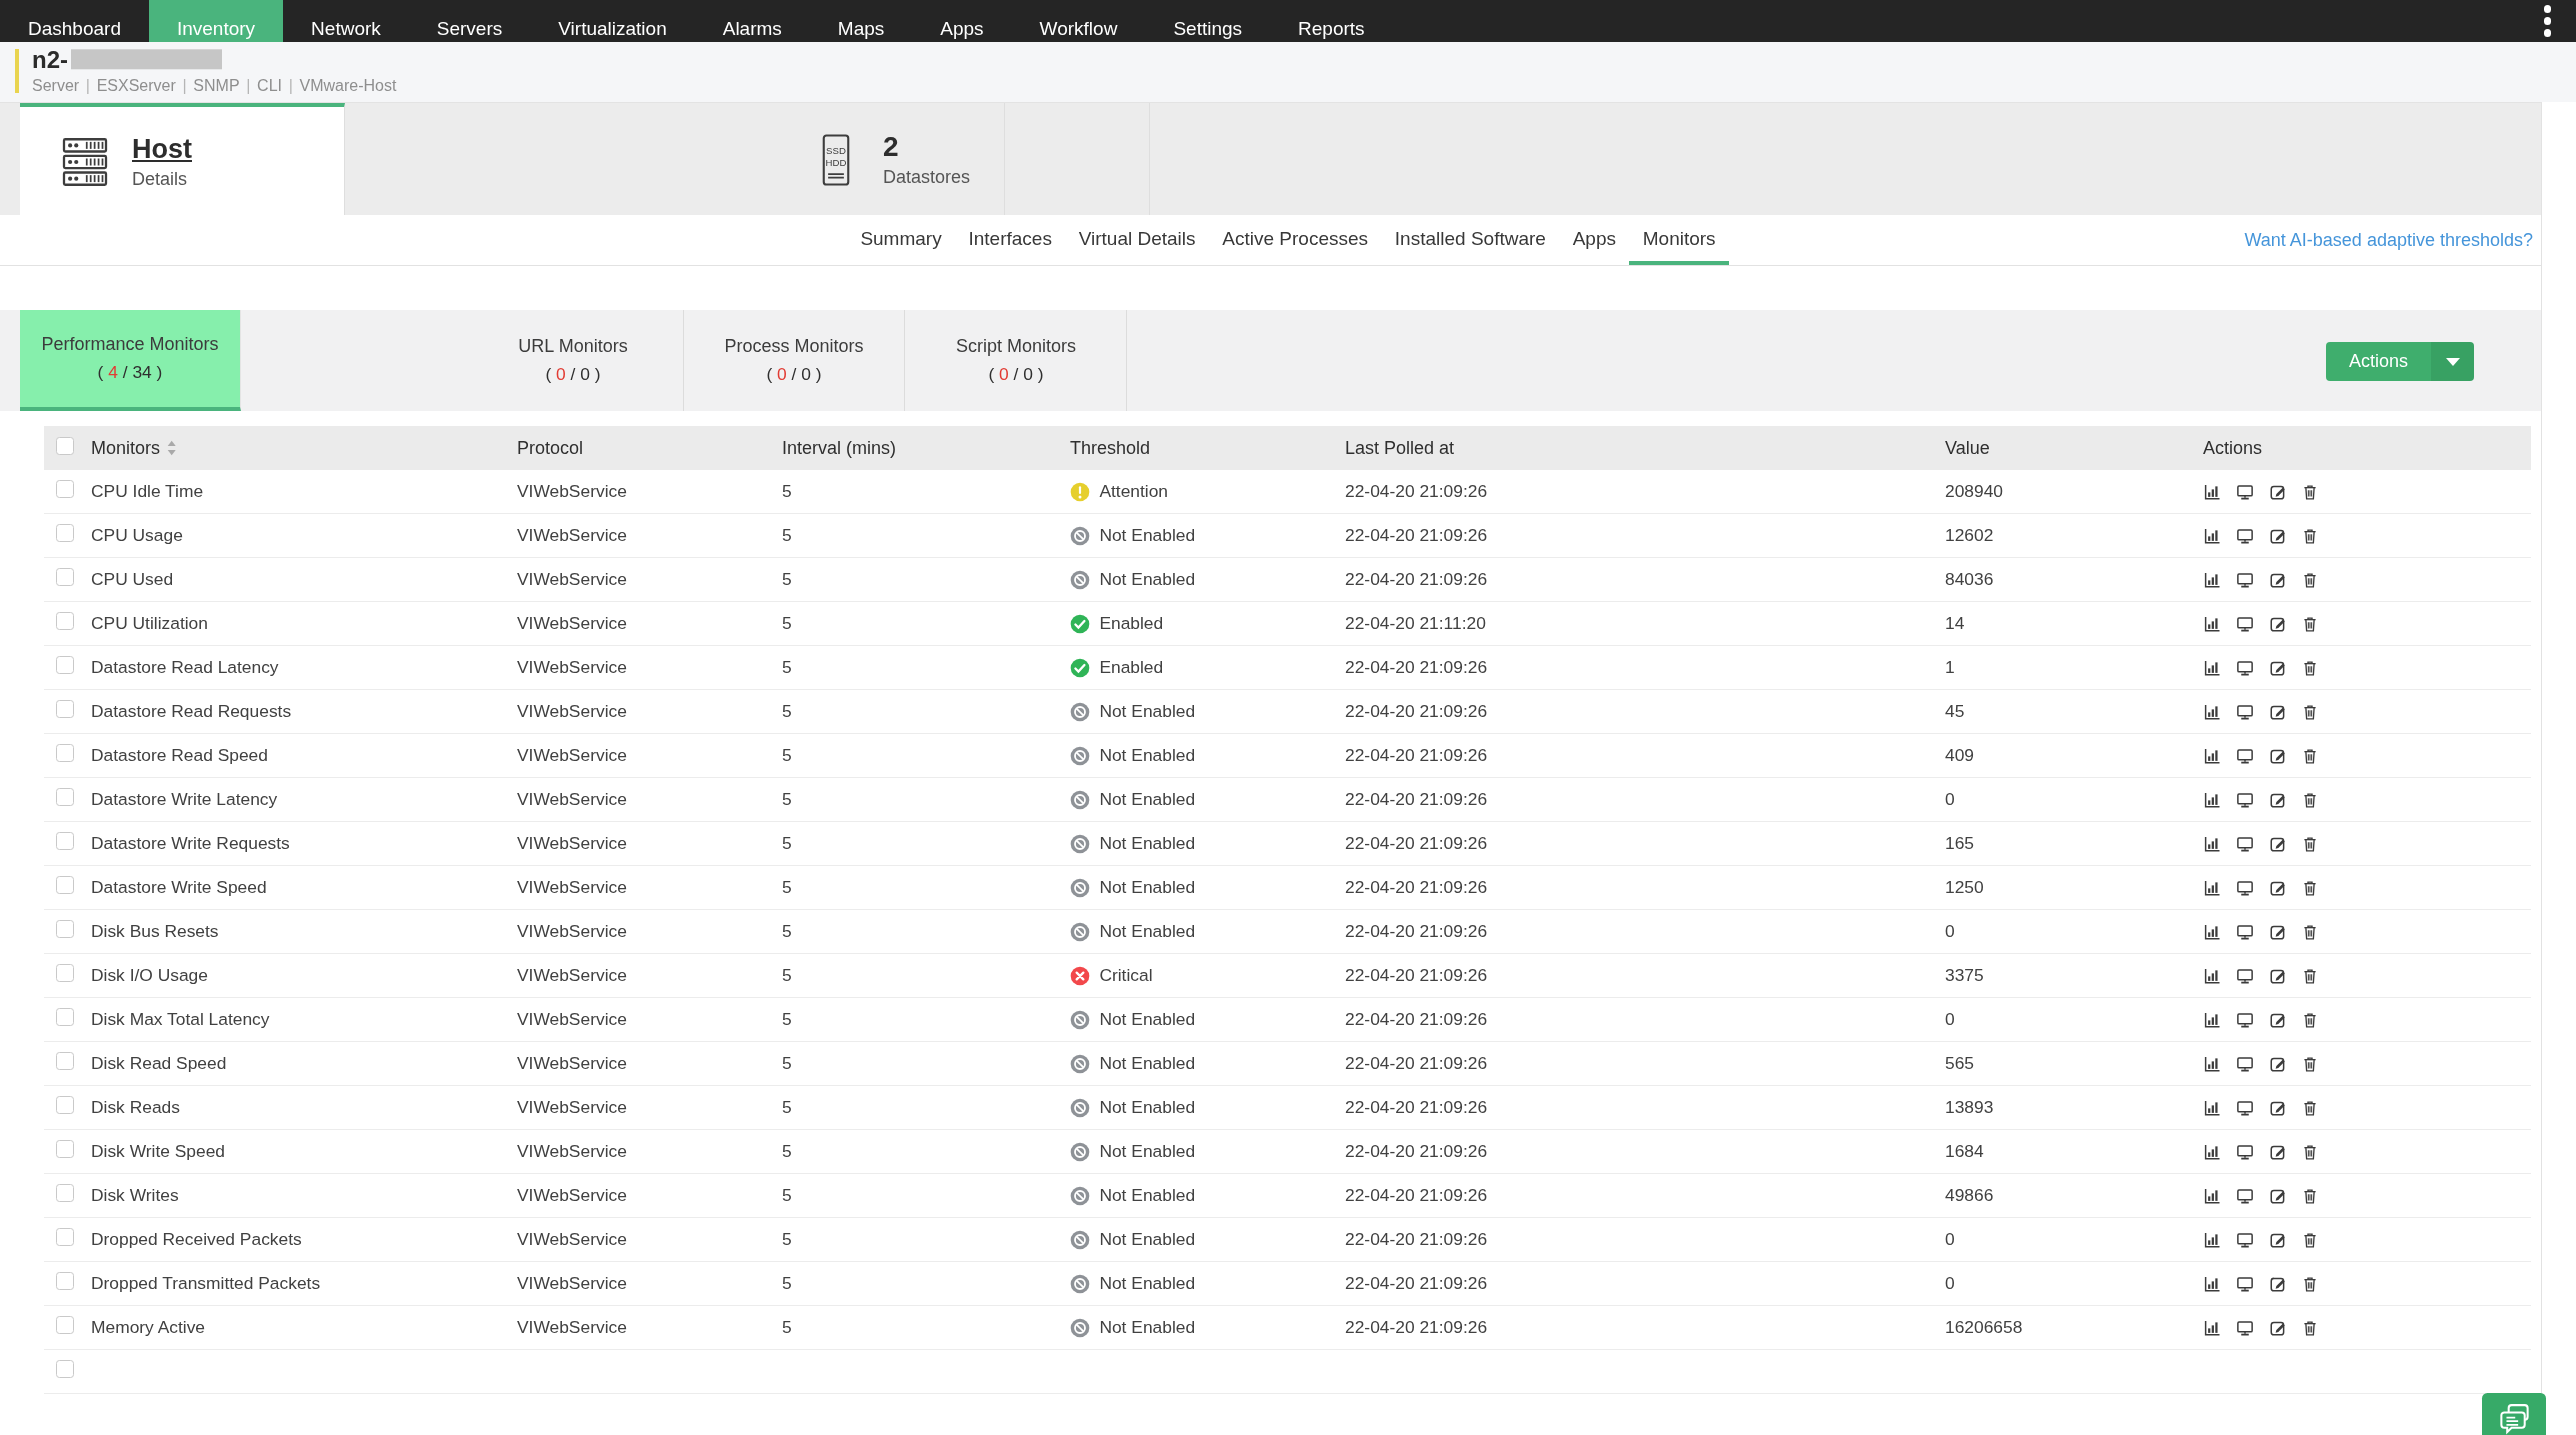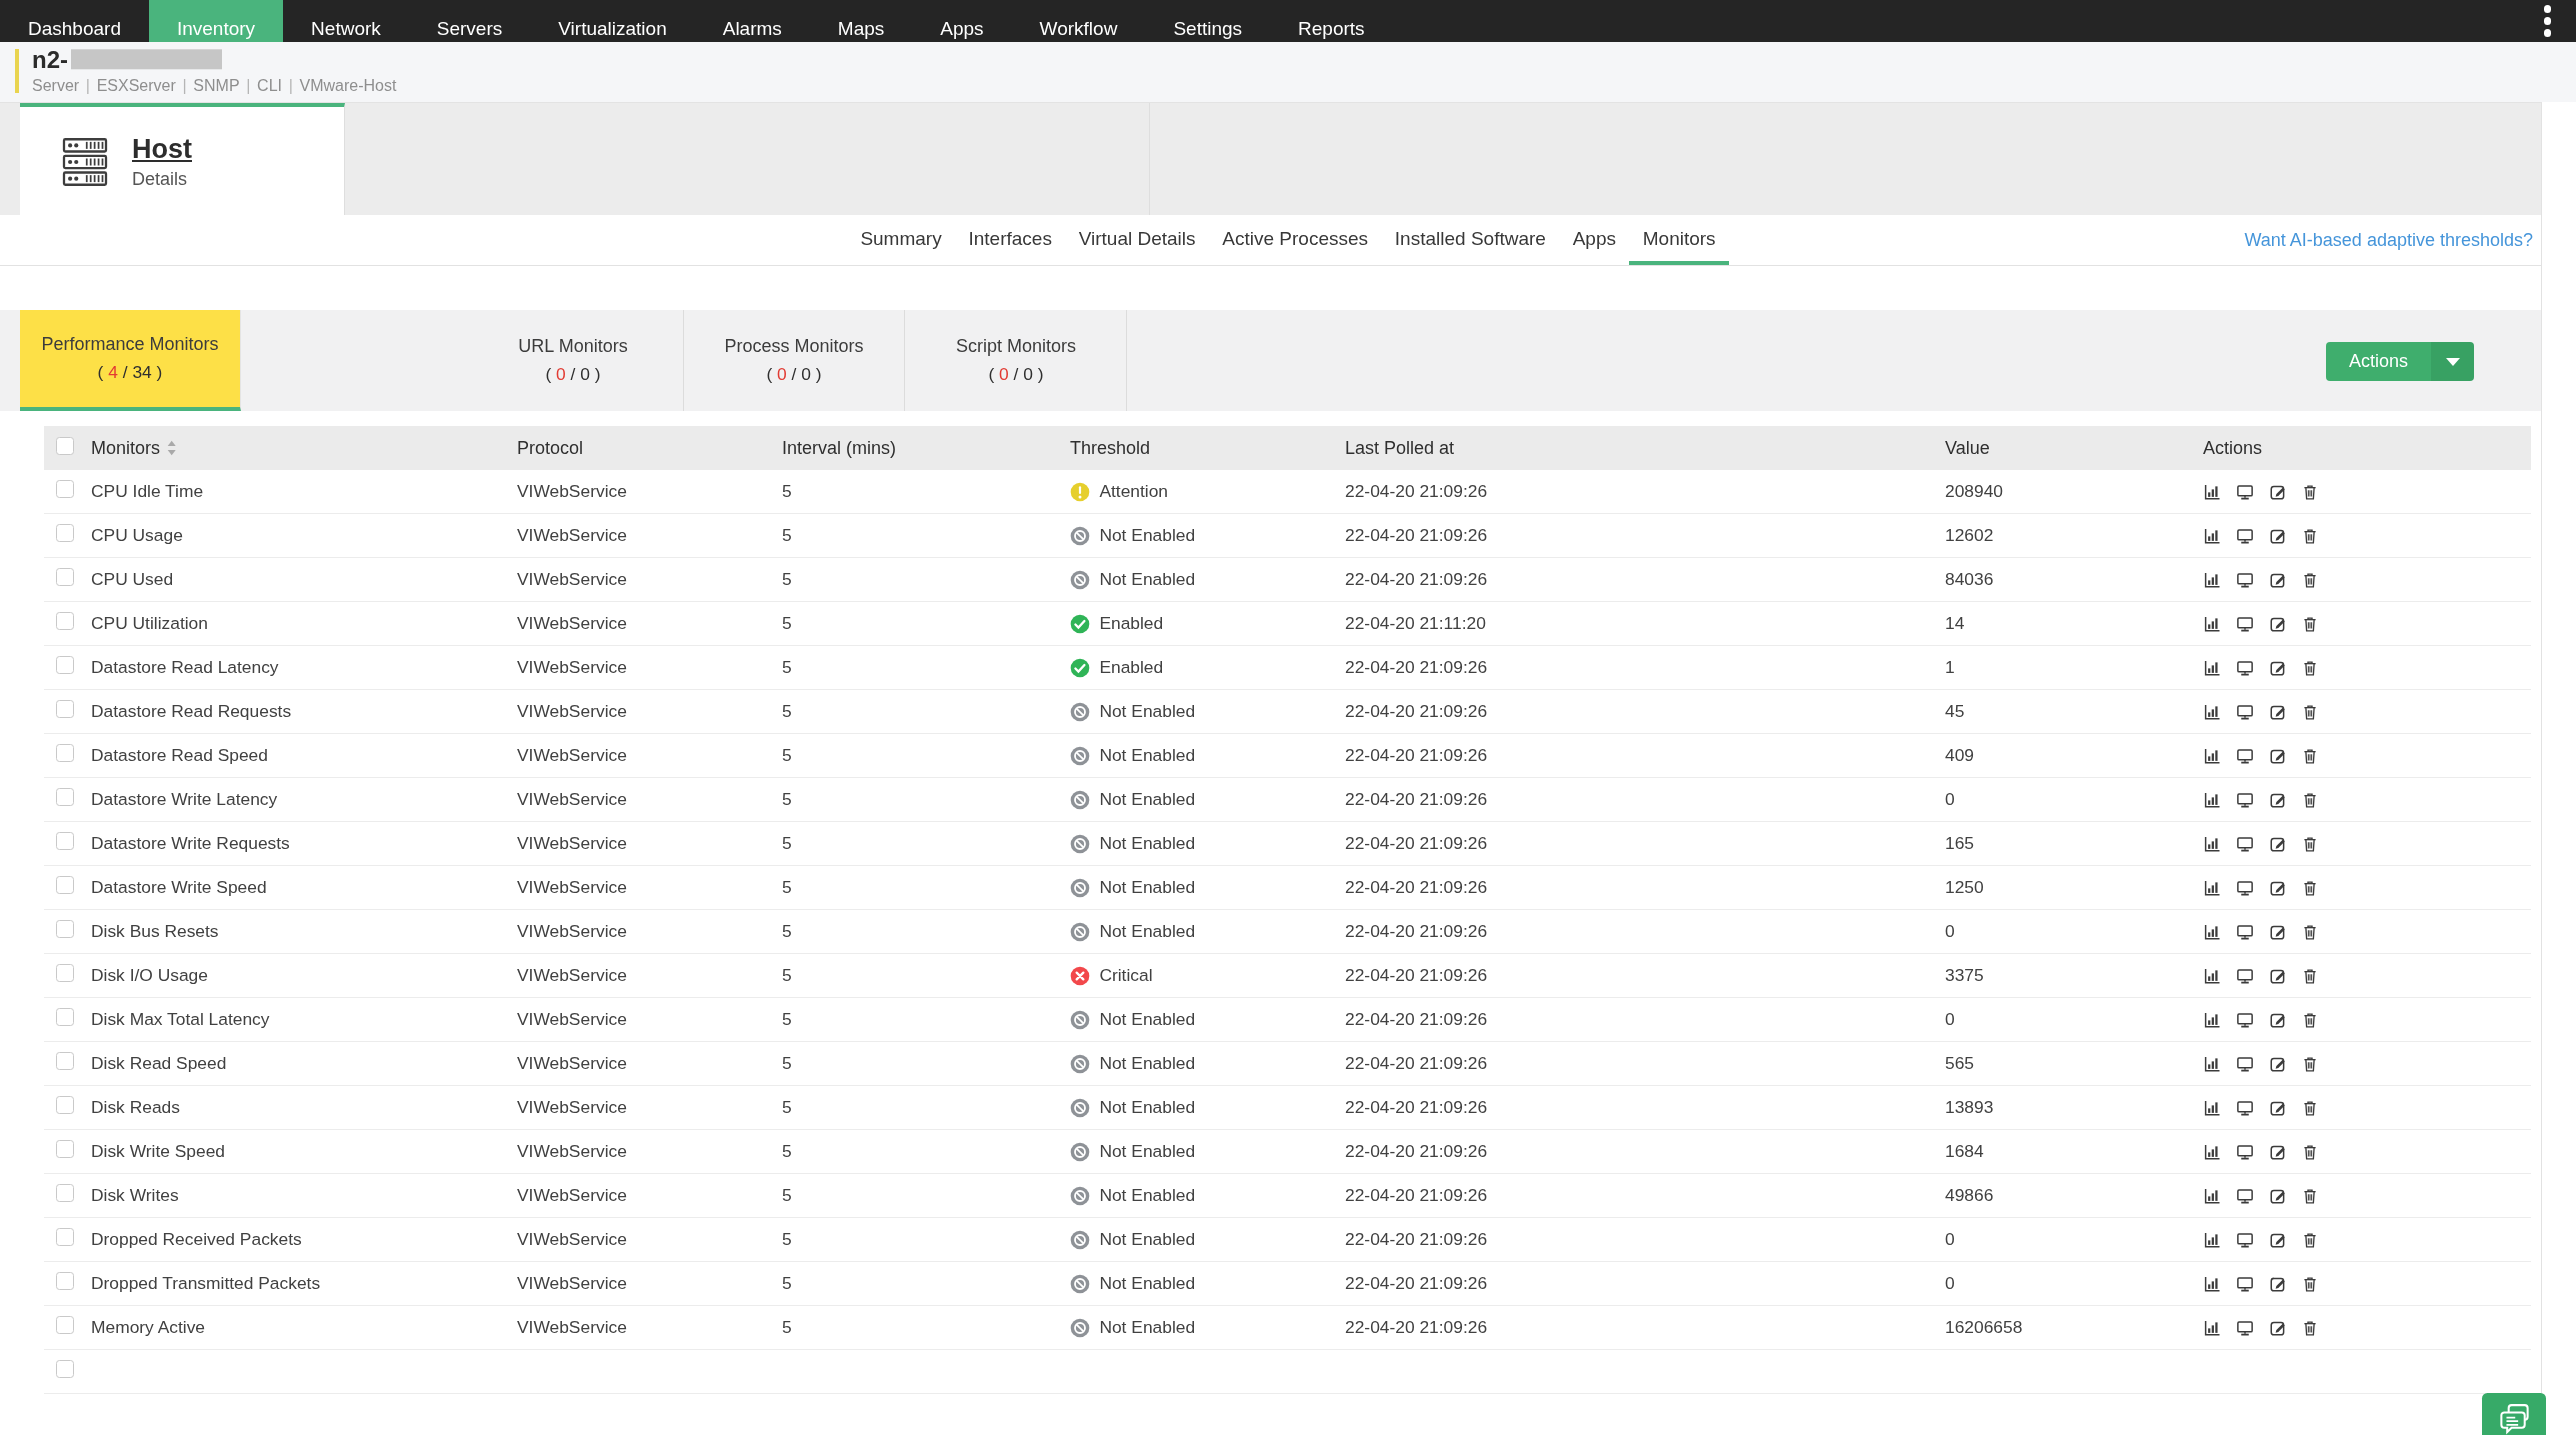--- a/index.html
+++ b/index.html
@@ -45,21 +45,21 @@
     border-bottom:4px solid transparent; }
   .subtab.active { border-bottom:4px solid #4ab47d; }
   .ailink { position:absolute; right:43px; top:0; line-height:51px; font-size:18px; color:#4595da;
     text-decoration:none; cursor:pointer; }
 
   
   .monstrip { position:absolute; left:0; top:310px; width:2541px; height:101px; background:#f1f1f2; }
   .montab { position:absolute; top:0; height:101px; width:221px; background:#f1f1f2;
     border-right:0.7px solid #dcdcdc; display:flex; flex-direction:column; align-items:center;
     justify-content:center; gap:6.7px; cursor:pointer; }
-  .montab.active { background:#fde047; border-bottom:4.7px solid #4ab47d; border-right:0.7px solid #e4e4e4; }
+  .montab.active { background:#86efac; border-bottom:4.7px solid #4ab47d; border-right:0.7px solid #e4e4e4; }
   .mt-label { font-size:18px; color:#3c3c3c; }
   .mt-count { font-size:17.4px; color:#2f2f2f; }
   .mt-count .red { color:#e23b33; }
 
   .actions-btn { position:absolute; right:67px; top:32px; height:39px; display:flex;
     border-radius:4px; overflow:hidden; cursor:pointer; }
   .actions-main { background:#3fae6d; color:#ffffff; font-size:18px; line-height:39px; padding:0 23px; }
   .actions-caret { background:#38a163; width:43px; display:flex; align-items:center; justify-content:center; }
   .caret-down { width:0; height:0; border-left:7.4px solid transparent; border-right:7.4px solid transparent;
     border-top:8.7px solid #ffffff; }
@@ -155,20 +155,32 @@
             <line x1="43" y1="47" x2="43" y2="55"></line>
             <line x1="47.5" y1="47" x2="47.5" y2="55"></line>
             <line x1="52" y1="47" x2="52" y2="55"></line>
           </g>
         </svg></span>
       <span class="ctext">
         <b class="ctitle">Host</b>
         <i class="csub">Details</i>
       </span>
     </div>
+    <div class="card" style="left: 674px; width: 331px; padding-left: 134px;">
+      <span class="cicon"><svg viewBox="0 0 64 64" fill="none" stroke="#3d3d3d" stroke-width="2.4">
+    <rect x="18" y="4" width="28" height="56" rx="3"></rect>
+    <text x="32" y="25" font-size="11" fill="#3d3d3d" stroke="none" text-anchor="middle" font-family="Liberation Sans, sans-serif">SSD</text>
+    <text x="32" y="39" font-size="11" fill="#3d3d3d" stroke="none" text-anchor="middle" font-family="Liberation Sans, sans-serif">HDD</text>
+    <path d="M23 48 h18 M23 52 h18" stroke-width="2"></path>
+        </svg></span>
+      <span class="ctext">
+        <b class="ccount">2</b>
+        <i class="clabel">Datastores</i>
+      </span>
+    </div>
     <div class="card-sep" style="left: 1149px;"></div>
   </section>
 
 <section class="subtabs">
   <div style="display:flex" id="subtabs">
       <div class="subtab">Summary</div>
       <div class="subtab">Interfaces</div>
       <div class="subtab">Virtual Details</div>
       <div class="subtab">Active Processes</div>
       <div class="subtab">Installed Software</div>

